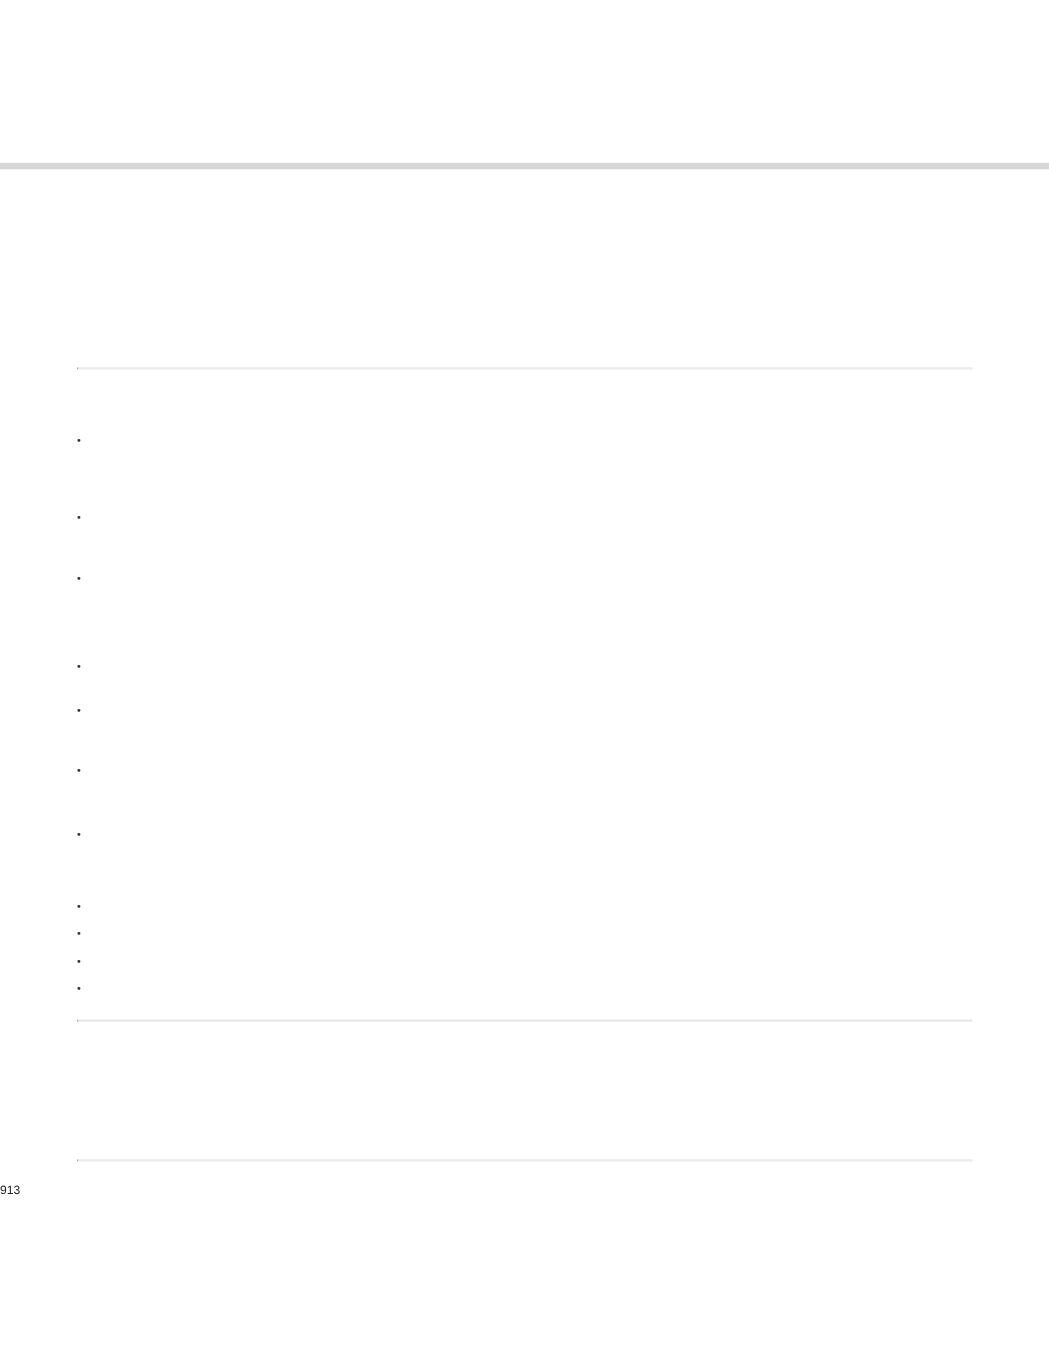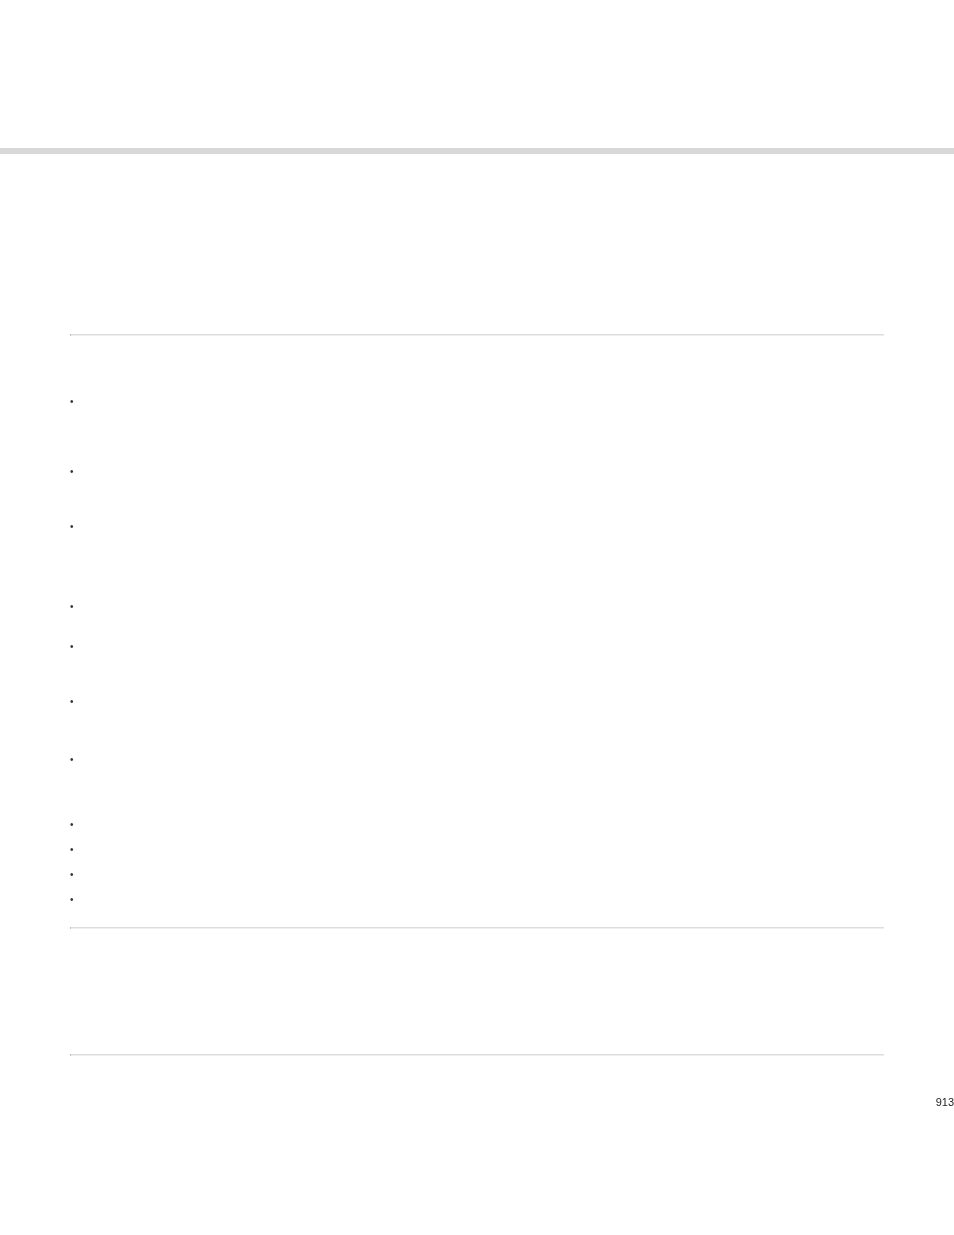--- a/index.html
+++ b/index.html
@@ -32,24 +32,24 @@
     }
     .bullets li::before {
       content: "•";
       position: absolute;
       left: 0;
       top: 0;
       font-size: 10px;
       color: #333;
     }
     .page-number {
-      text-align: right;
+      text-align: left;
       font-size: 11px;
       color: #222;
-      margin-top: 40px;
+      margin-top: 20px;
     }
   </style>
 </head>
 <body>
 
 <div class="top-bar"></div>
 
 <div class="content">
 
   <div style="height:180px;"></div>

